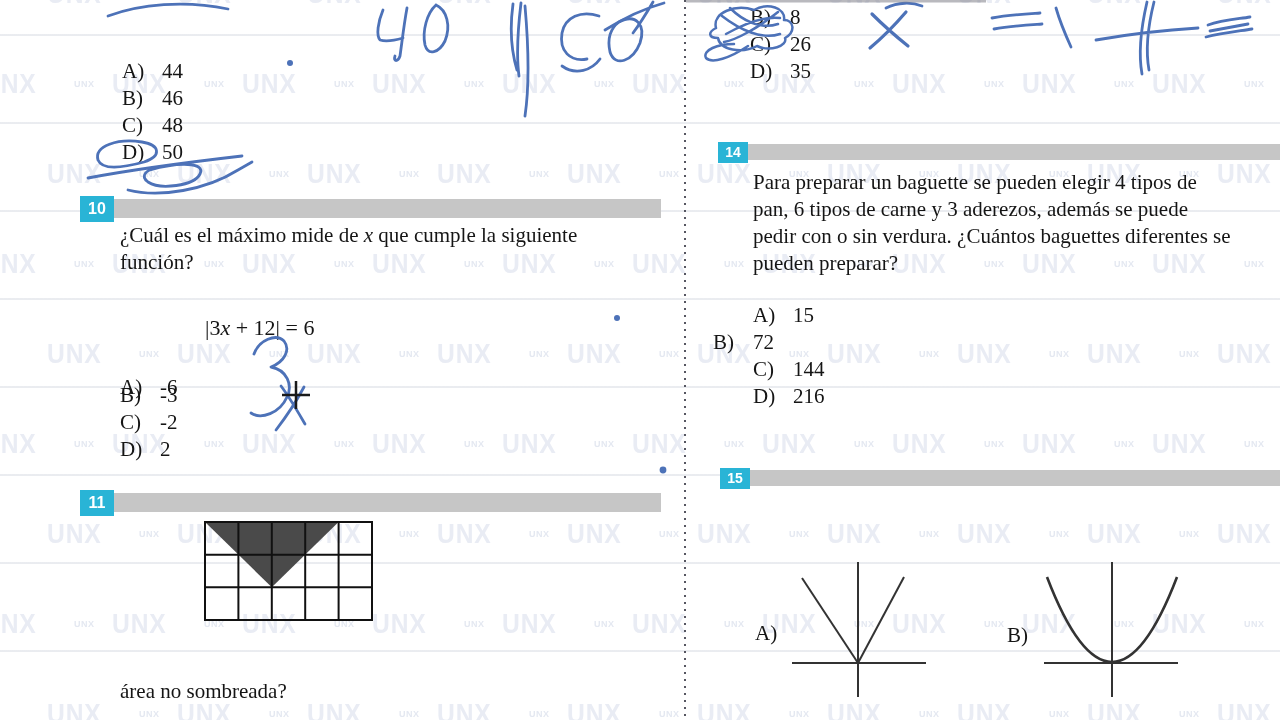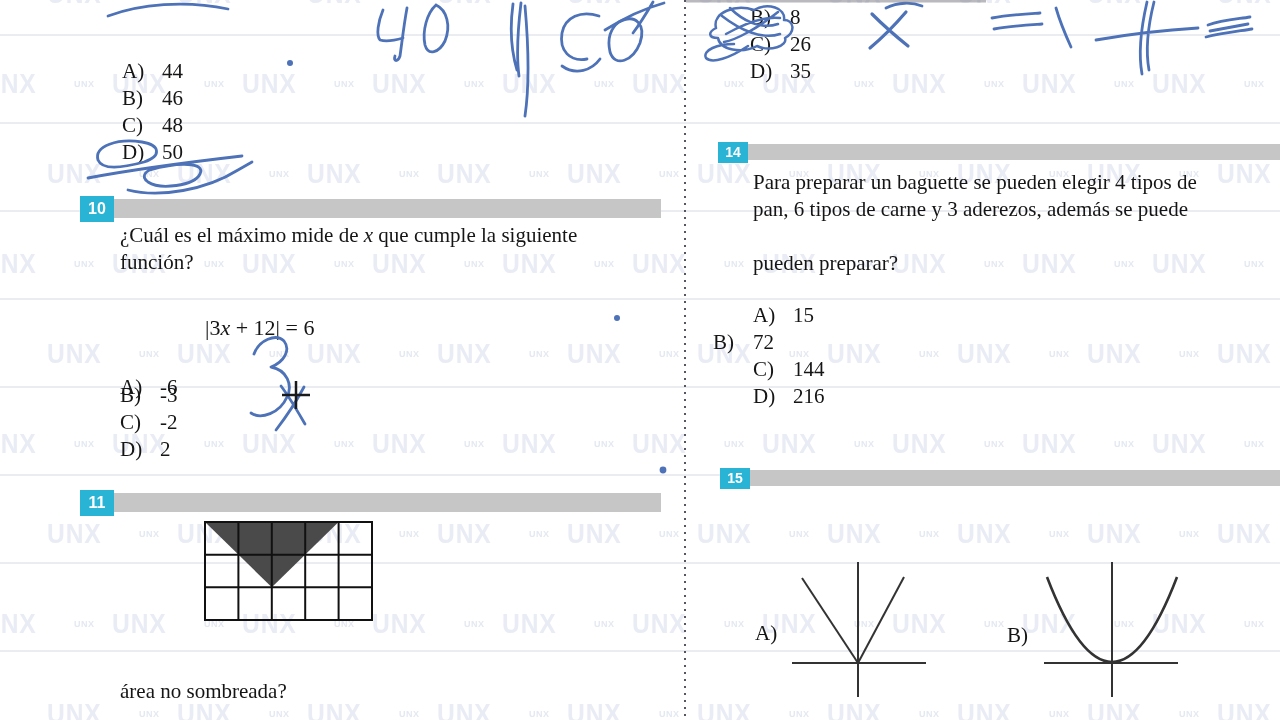--- a/index.html
+++ b/index.html
@@ -241,20 +241,21 @@
   <div class="line" style="left:120px;top:678px">área no sombreada?</div>
 
   <div class="opt" style="left:750px;top:6px"><span class="L">B)</span><span>8</span></div>
   <div class="opt" style="left:750px;top:33px"><span class="L">C)</span><span>26</span></div>
   <div class="opt" style="left:750px;top:60px"><span class="L">D)</span><span>35</span></div>
 
   <div class="badge badgeR" style="left:718px;top:142px">14</div>
   <div class="bar" style="left:748px;top:144px;width:532px;height:16px"></div>
   <div class="line" style="left:753px;top:169px">Para preparar un baguette se pueden elegir 4 tipos de</div>
   <div class="line" style="left:753px;top:196px">pan, 6 tipos de carne y 3 aderezos, además se puede</div>
+  <div class="line" style="left:753px;top:223px">pedir con o sin verdura. ¿Cuántos baguettes diferentes se</div>
   <div class="line" style="left:753px;top:250px">pueden preparar?</div>
   <div class="opt" style="left:753px;top:304px"><span class="L">A)</span><span>15</span></div>
   <div class="opt" style="left:713px;top:331px"><span class="L">B)</span><span>72</span></div>
   <div class="opt" style="left:753px;top:358px"><span class="L">C)</span><span>144</span></div>
   <div class="opt" style="left:753px;top:385px"><span class="L">D)</span><span>216</span></div>
 
   <div class="badge badgeR" style="left:720px;top:468px">15</div>
   <div class="bar" style="left:750px;top:470px;width:530px;height:16px"></div>
   <div class="line" style="left:755px;top:620px">A)</div>
   <div class="line" style="left:1007px;top:622px">B)</div>

